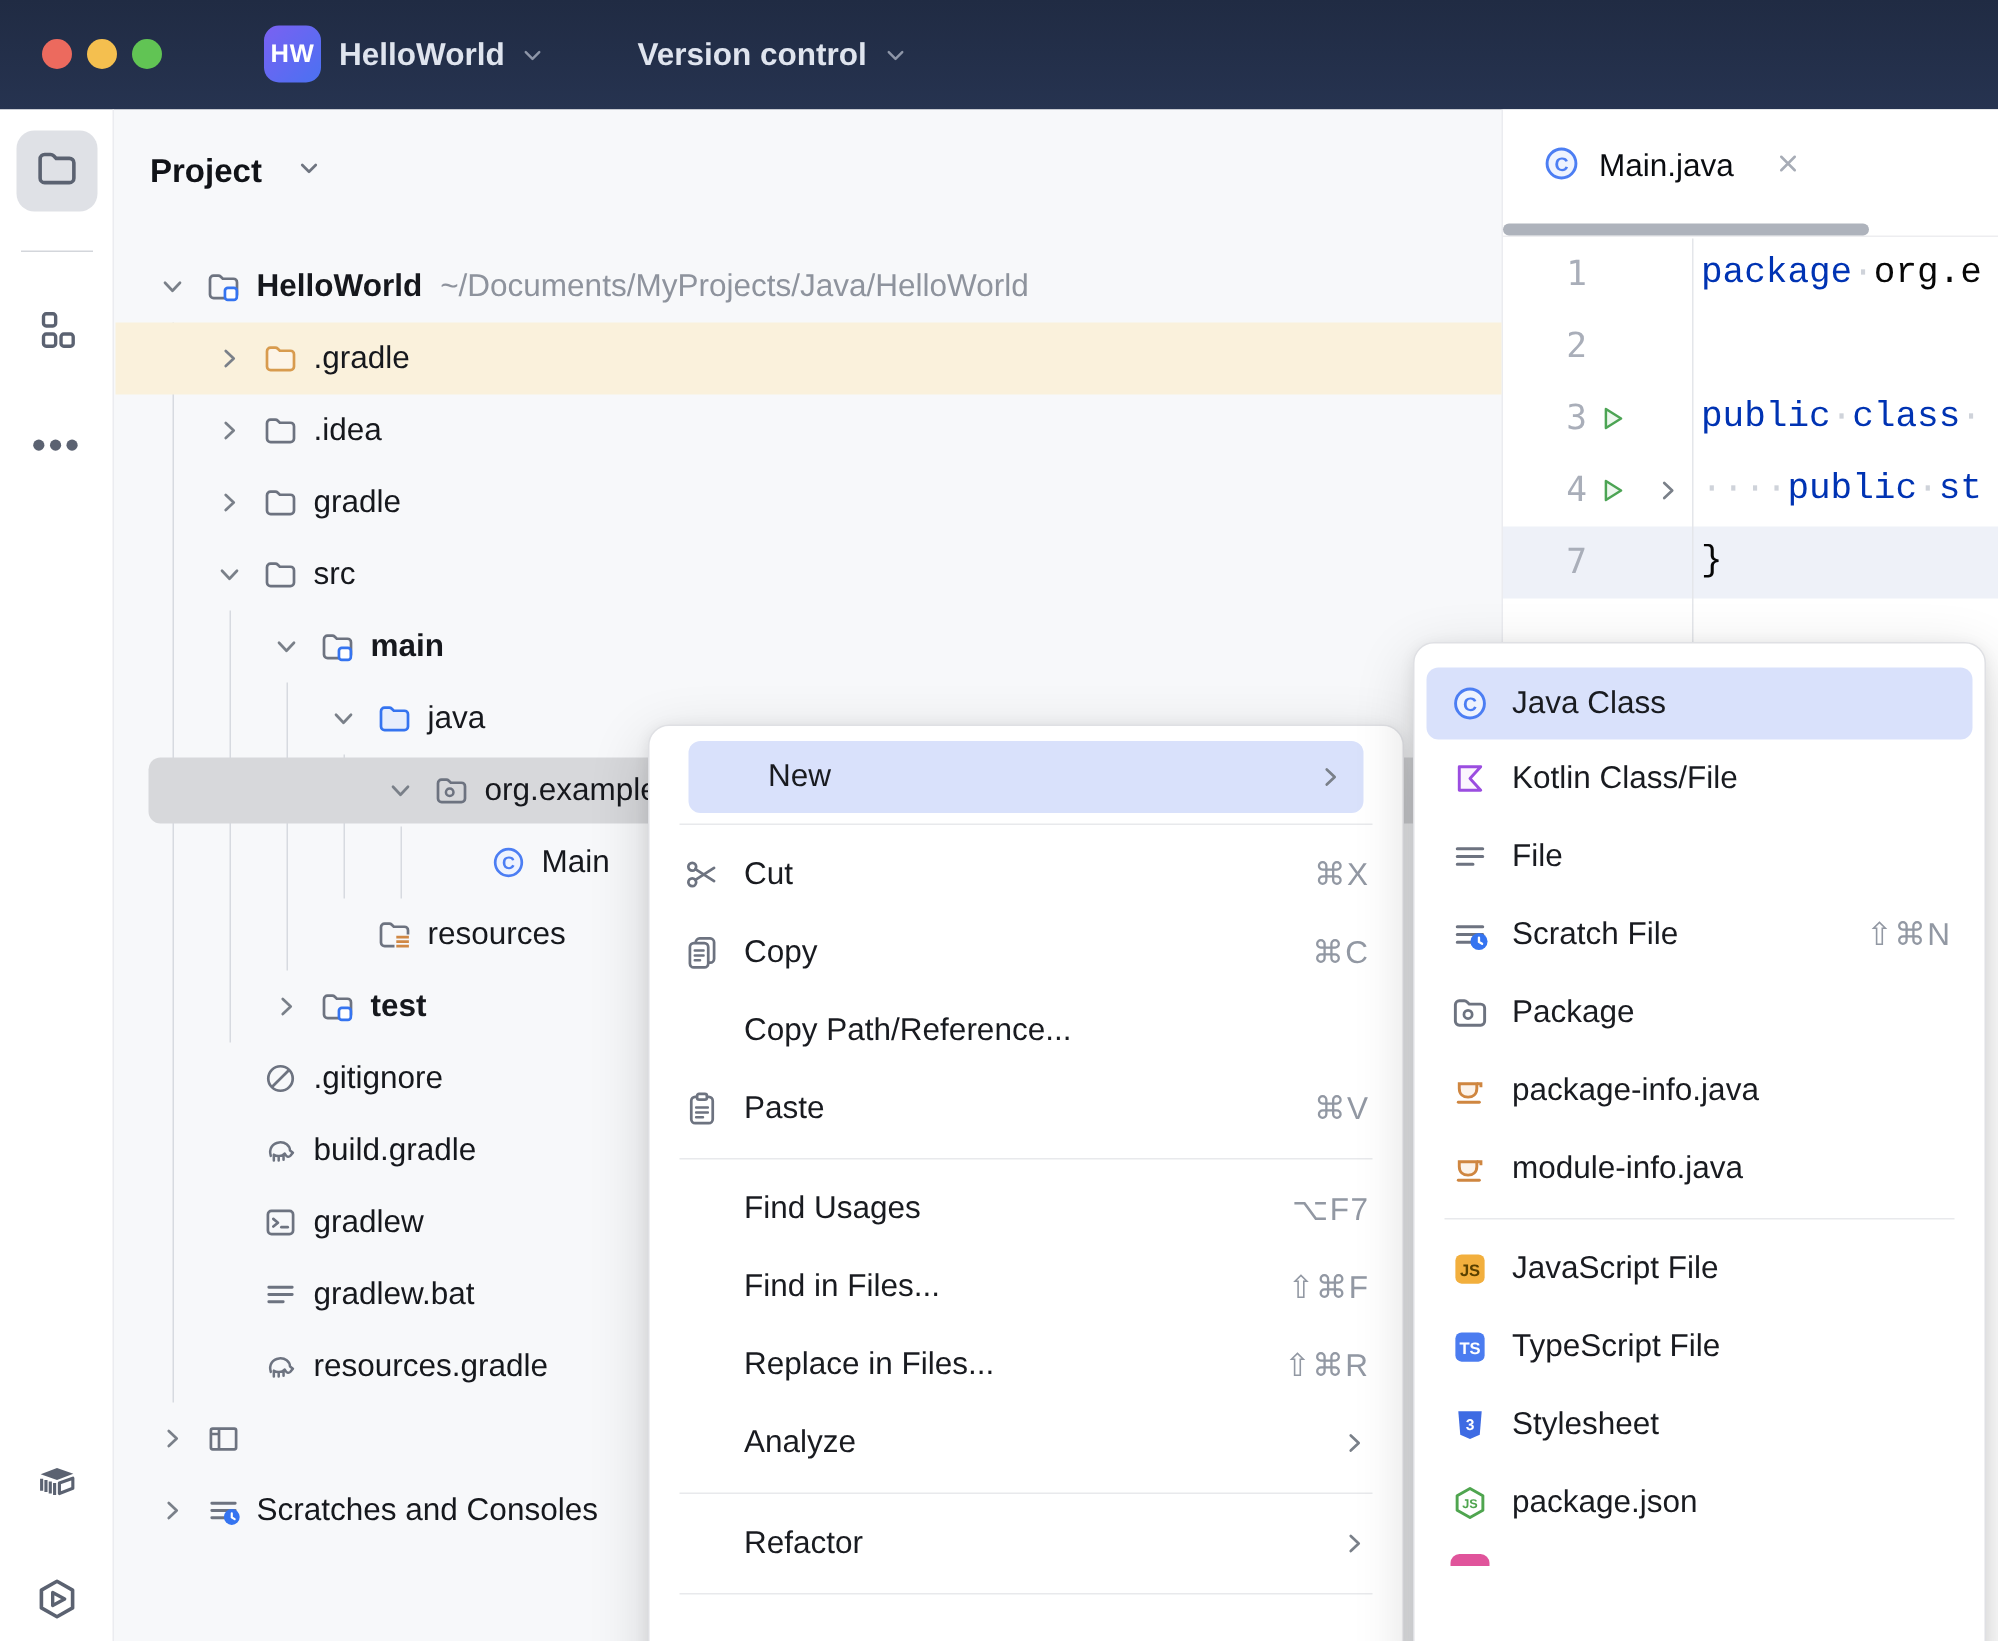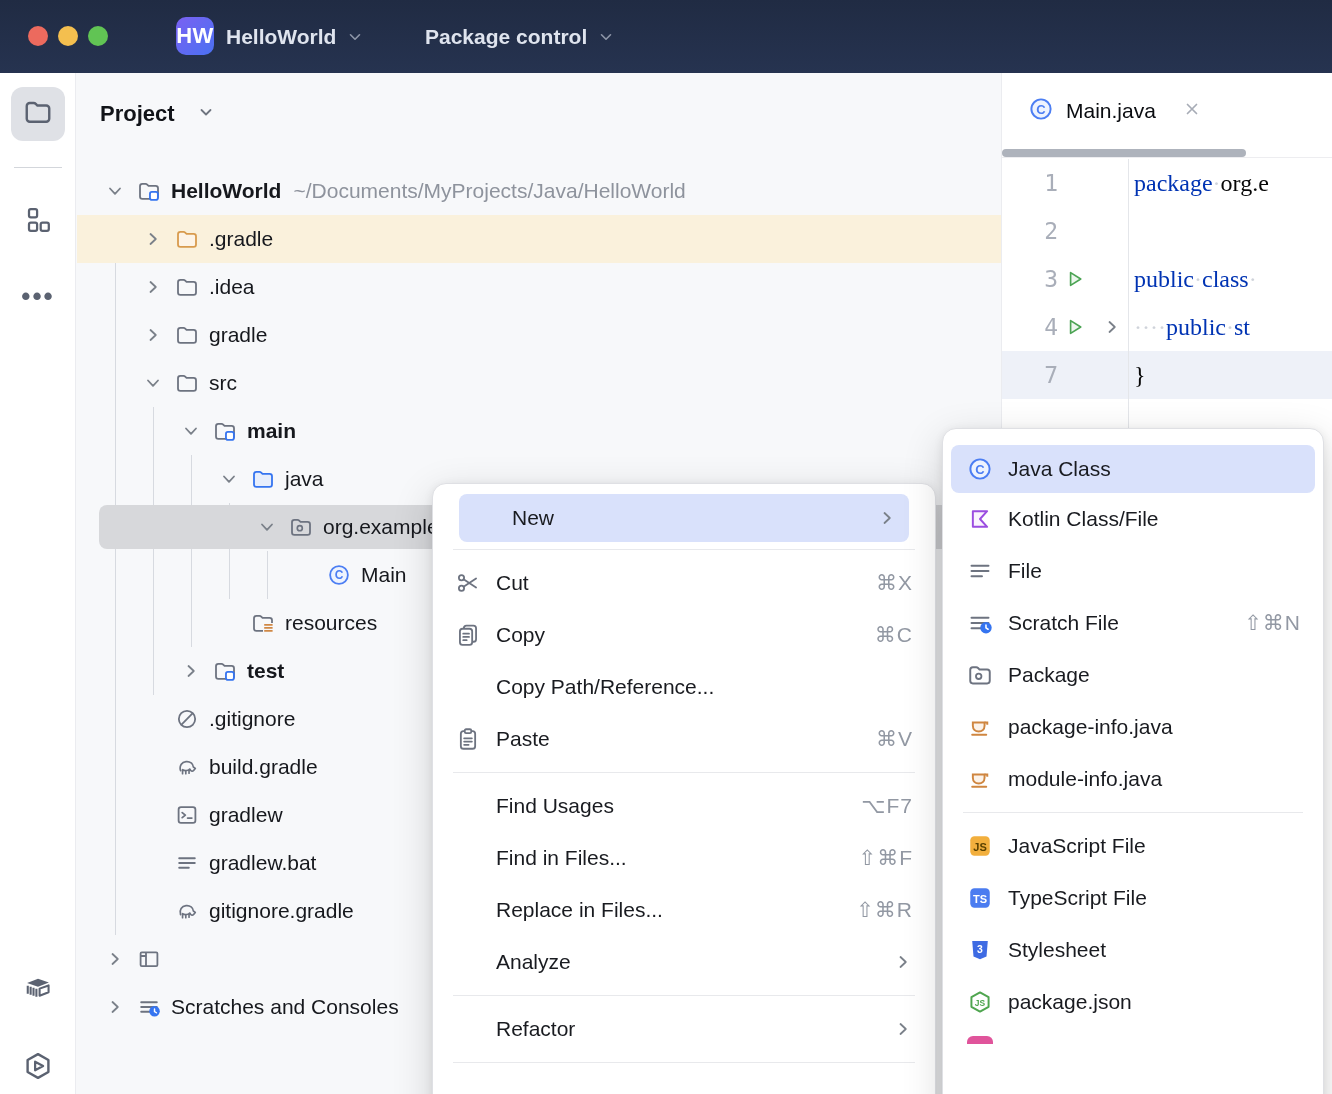--- a/index.html
+++ b/index.html
@@ -9,21 +9,21 @@
     font-family:"Liberation Sans", sans-serif; color:#1d1f24; background:#fff;
   }
   
   .titlebar { position:absolute; left:0; top:0; width:1332px; height:73px;
     background:linear-gradient(#202b43,#263350); display:flex; align-items:center; }
   .traffic { position:absolute; top:26px; width:20px; height:20px; border-radius:50%; }
   .t-red   { left:28px;  background:#ec6a5e; }
   .t-yel   { left:58px;  background:#f4bf4f; }
   .t-grn   { left:88px;  background:#61c454; }
   .hw-badge { position:absolute; left:176px; top:17px; width:38px; height:38px; border-radius:10px;
-    background:linear-gradient(135deg,#7a61f2,#4a71f2); color:#fff; font-weight:bold; font-size:22px;
+    background:linear-gradient(135deg,#7a61f2,#4a71f2); color:#fff; font-weight:bold; font-size:17px;
     display:flex; align-items:center; justify-content:center; letter-spacing:.5px; }
   .tb-item { display:flex; align-items:center; gap:10px; color:#dfe4ee; font-size:21px; font-weight:600; cursor:default; }
   .tb-project { position:absolute; left:226px; top:0; height:73px; }
   .tb-vcs     { position:absolute; left:425px; top:0; height:73px; }
   .tb-chev svg { display:block; }
   
   .rail { position:absolute; left:0; top:73px; width:76px; height:1021px; background:#fff; border-right:1px solid #ebecf0; }
   .rail-btn { position:absolute; left:11px; width:54px; height:54px; border-radius:12px;
     display:flex; align-items:center; justify-content:center; }
   .rail-btn.sel { background:#dfe1e6; }
@@ -50,21 +50,21 @@
   .tab-title { font-size:21px; color:#0a0c10; }
   .tab-scroll { position:absolute; left:0; top:76px; width:244px; height:8px; border-radius:4px; background:#aeb3bc; }
   .gutter-sep { position:absolute; left:126px; top:86px; bottom:0; width:1px; background:#e4e6ea; }
   .cur-line { position:absolute; left:0; top:278px; width:330px; height:48px; background:#eef1f8; }
   .eline { position:absolute; left:0; width:330px; height:48px; }
   .lnum { position:absolute; left:0; top:0; width:56px; text-align:right; line-height:48px;
     font-family:"DejaVu Sans Mono", monospace; font-size:23px; color:#a9aeb9; }
   .runico { position:absolute; left:62px; top:13px; width:22px; height:22px; }
   .foldico { position:absolute; left:100px; top:14px; width:20px; height:20px; }
   .code { position:absolute; left:132px; top:0; line-height:48px; white-space:pre;
-    font-family:Liberation Serif, serif; font-size:24px; color:#070707; }
+    font-family:Liberation Mono, monospace; font-size:24px; color:#070707; }
   .kw { color:#0033b3; }
   .sp { color:#cfd3da; }
   
   .menu { position:absolute; background:#fff; border:1px solid #dfe0e4; border-radius:14px;
     box-shadow:0 12px 40px rgba(0,0,0,.16), 0 2px 10px rgba(0,0,0,.08); }
   #context-menu { left:432px; top:483px; width:504px; height:660px; padding-top:10px; z-index:10; }
   #submenu { left:942px; top:428px; width:382px; height:700px; padding-top:16px; z-index:11; }
   .mi { position:relative; height:52px; display:flex; align-items:center; }
   .mi.hl { height:48px; margin:0 26px; border-radius:8px; background:#d9e1fb; }
   #submenu .mi.hl { margin:0 8px; }
@@ -92,21 +92,21 @@
     <div class="hw-badge">HW</div>
     <div class="tb-item tb-project">
       <span>HelloWorld</span>
       <span class="tb-chev">
         <svg width="18" height="18" viewBox="0 0 20 20" fill="none">
             <path d="M5 7.5 L10 12.5 L15 7.5" stroke="#8e96a8" stroke-width="1.8" stroke-linecap="round" stroke-linejoin="round"></path>
           </svg>
       </span>
     </div>
     <div class="tb-item tb-vcs">
-      <span>Package control</span>
+      <span>Version control</span>
       <span class="tb-chev">
         <svg width="18" height="18" viewBox="0 0 20 20" fill="none">
             <path d="M5 7.5 L10 12.5 L15 7.5" stroke="#8e96a8" stroke-width="1.8" stroke-linecap="round" stroke-linejoin="round"></path>
           </svg>
       </span>
     </div>
   </div>
 
   <div class="rail">
     <div class="rail-btn sel" style="top:14px;">
@@ -281,21 +281,21 @@
         <div class="trow">
           <span class="ticon" style="left:99px"><svg width="24" height="24" viewBox="0 0 20 20" fill="none">
               <path d="M3.5 6 H16.5 M3.5 10 H16.5 M3.5 14 H11.5" stroke="#6d7380" stroke-width="1.6" stroke-linecap="round"></path>
             </svg></span>
           <span class="tlabel" style="left:133px">gradlew.bat</span>
         </div>
         <div class="trow">
           <span class="ticon" style="left:99px"><svg width="24" height="24" viewBox="0 0 20 20" fill="none">
               <path d="M4.6 13 C3.4 9 5.6 5.9 9.2 5.5 C12.6 5.1 15.1 7.3 15.3 10 L16.9 11.2 L15.5 12.9 C14.7 13.8 13.5 13.6 12.9 12.6 L12.3 11.7 C10.8 13.3 7.9 13.5 6.3 12.3 L6.3 15.6 M9 13.6 V15.6 M11.7 13 V15.2" stroke="#6d7380" stroke-width="1.4" stroke-linecap="round" stroke-linejoin="round"></path>
             </svg></span>
-          <span class="tlabel" style="left:133px">gitignore.gradle</span>
+          <span class="tlabel" style="left:133px">resources.gradle</span>
         </div>
         <div class="trow">
           <span class="tchev" style="left:29px"><svg width="20" height="20" viewBox="0 0 20 20" fill="none">
               <path d="M7.5 5 L12.8 10 L7.5 15" stroke="#7a8089" stroke-width="1.8" stroke-linecap="round" stroke-linejoin="round"></path>
             </svg></span>
           <span class="ticon" style="left:61px"><svg width="24" height="24" viewBox="0 0 20 20" fill="none">
               <rect x="3" y="4.5" width="14" height="11.5" rx="1" stroke="#6d7380" stroke-width="1.5"></rect>
               <path d="M7.5 4.5 V16 M3 7.5 H7.5" stroke="#6d7380" stroke-width="1.5"></path>
             </svg></span>
         </div>

